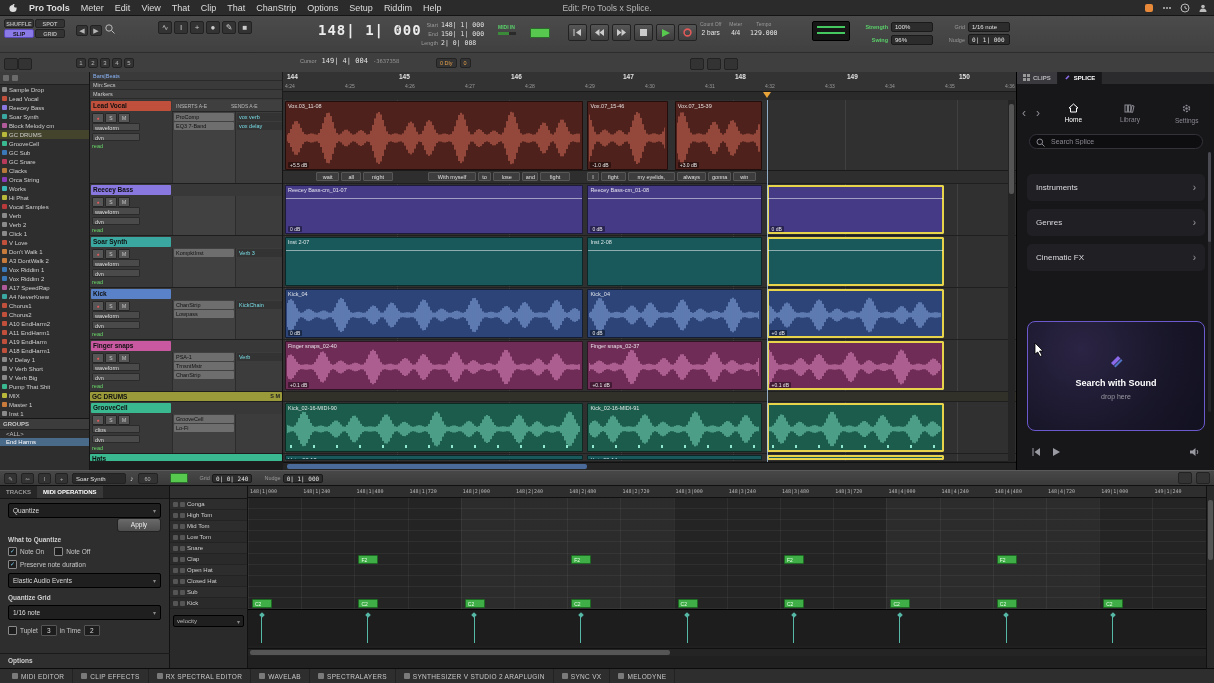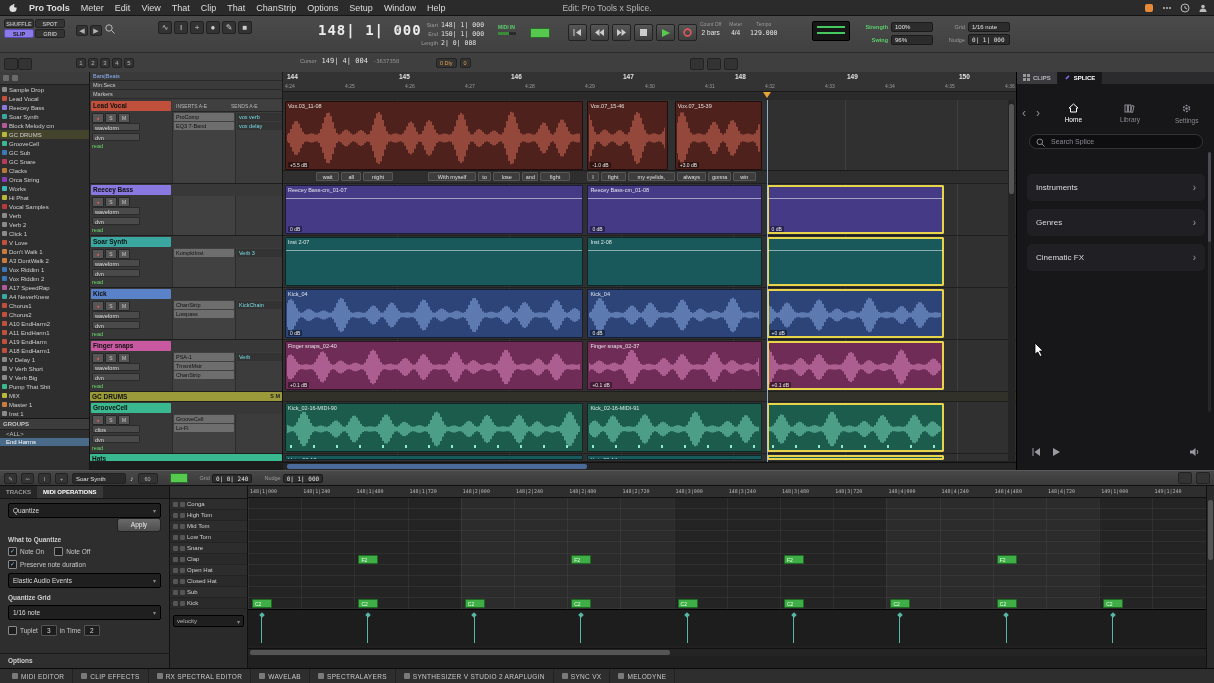--- a/index.html
+++ b/index.html
@@ -252,21 +252,21 @@
         <span class="mitem app" style="margin-right: 0px;">Pro Tools</span> 
         <span class="mitem" style="margin-right: 0px;">Meter</span> 
         <span class="mitem" style="margin-right: 0px;">Edit</span> 
         <span class="mitem" style="margin-right: 0px;">View</span> 
         <span class="mitem" style="margin-right: 0px;">That</span> 
         <span class="mitem" style="margin-right: 0px;">Clip</span> 
         <span class="mitem" style="margin-right: 0px;">That</span> 
         <span class="mitem" style="margin-right: 0px;">ChanStrip</span> 
         <span class="mitem" style="margin-right: 0px;">Options</span> 
         <span class="mitem" style="margin-right: 0px;">Setup</span> 
-        <span class="mitem" style="margin-right: 0px;">Window</span> 
+        <span class="mitem" style="margin-right: 0px;">Riddim</span> 
         <span class="mitem" style="margin-right: 16px;">Help</span> 
       </span>
     <span id="mb-title">Edit: Pro Tools x Splice.</span>
     <span id="mb-right">
       <span class="mb-ic"><svg width="10" height="10">
             <rect x="1" y="1" width="8" height="8" rx="2" fill="#e8893a"></rect>
           </svg></span>
       <span class="mb-ic"><svg width="10" height="10">
             <circle cx="2" cy="5" r="1" fill="#bbb"></circle>
             <circle cx="5" cy="5" r="1" fill="#bbb"></circle>
@@ -960,20 +960,28 @@
         </div>
         <div class="sp-cat">
           <span>Genres</span>
           <span class="chev">›</span>
         </div>
         <div class="sp-cat">
           <span>Cinematic FX</span>
           <span class="chev">›</span>
         </div>
       </div>
+    <div id="sp-card">
+      <span><svg width="16" height="16" viewBox="0 0 16 16">
+            <path d="M3 10l7-7 2.5 2.5-7 7z" fill="#8a6ae8"></path>
+            <path d="M6 13l7-7 1.5 1.5-7 7z" fill="#5a8ae8" opacity=".8"></path>
+          </svg></span>
+      <span class="t1">Search with Sound</span>
+      <span class="t2">drop here</span>
+    </div>
     <div id="sp-bottom">
       <span><svg width="10" height="10">
             <path d="M2 1v8" stroke="#9a9aa2"></path>
             <path d="M9 1L3.5 5L9 9z" fill="#9a9aa2"></path>
           </svg></span>
       <span><svg width="10" height="10">
             <path d="M2 1l7 4l-7 4z" fill="#9a9aa2"></path>
           </svg></span>
       <span style="flex:1"></span>
       <span><svg width="12" height="10">

